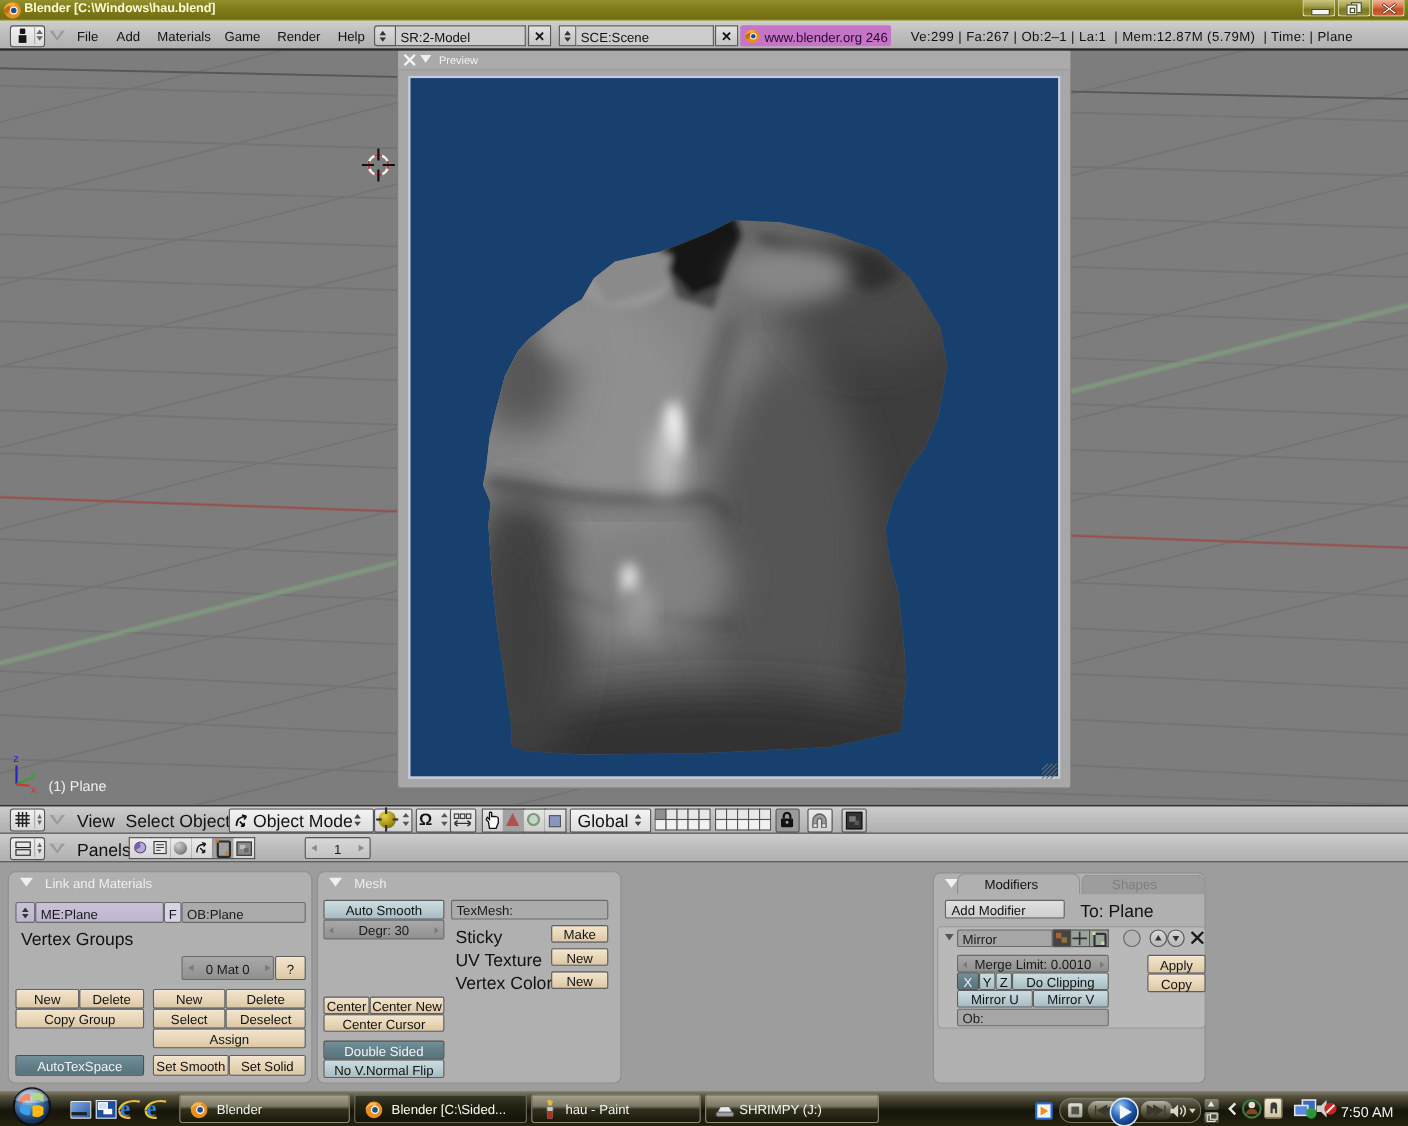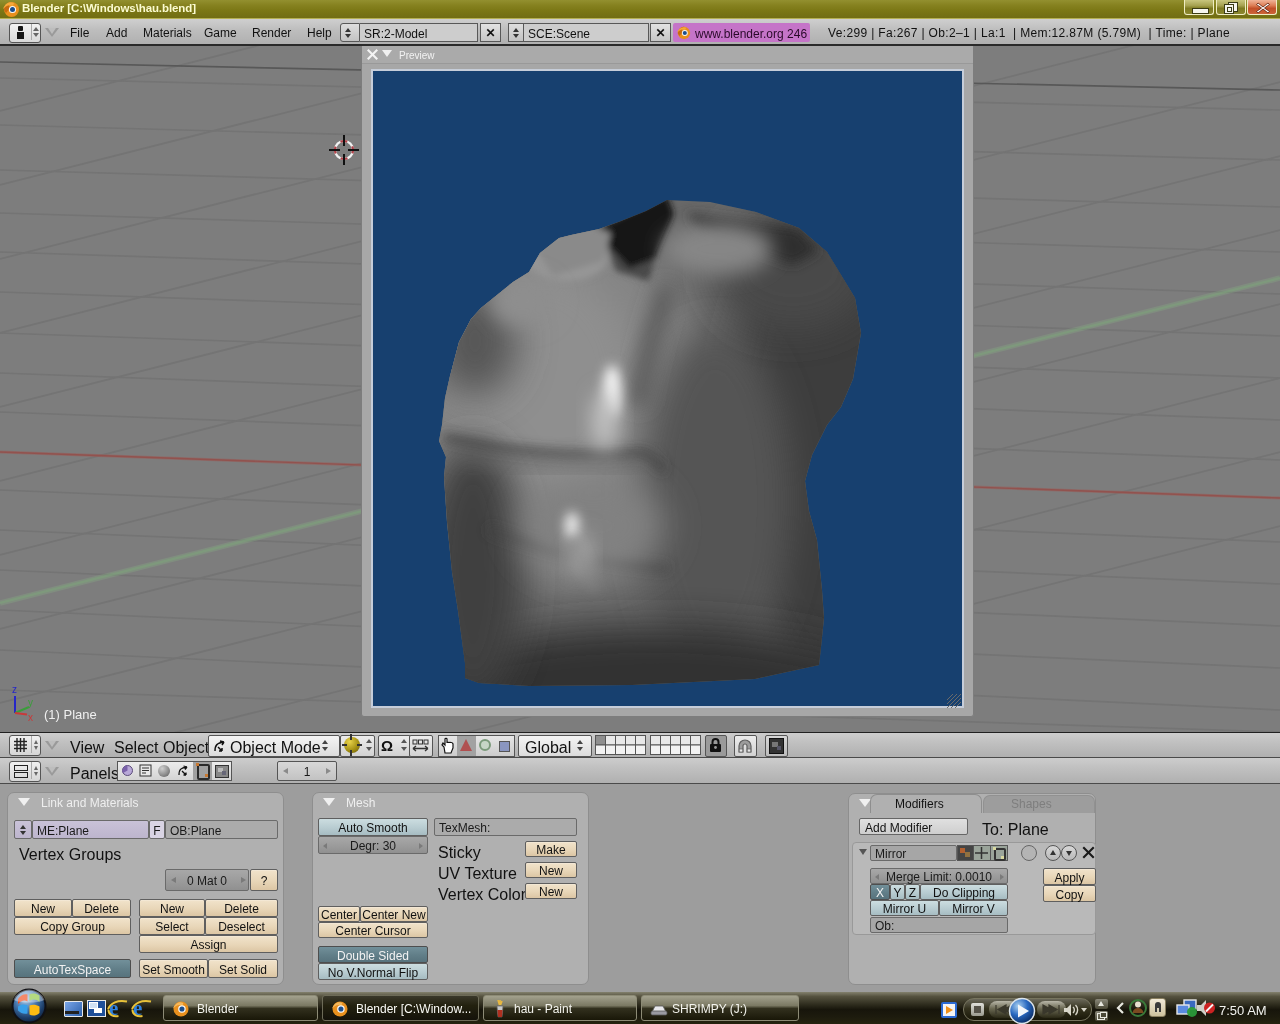--- a/index.html
+++ b/index.html
@@ -457,21 +457,21 @@
       <div class="abs tan" style="left:131px;top:106px;width:66px;height:18px;padding-top:2px;">New</div>
       <div class="abs tan" style="left:197px;top:106px;width:73px;height:18px;padding-top:2px;">Delete</div>
       <div class="abs tan" style="left:131px;top:124px;width:66px;height:18px;padding-top:2px;">Select</div>
       <div class="abs tan" style="left:197px;top:124px;width:73px;height:18px;padding-top:2px;">Deselect</div>
       <div class="abs tan" style="left:131px;top:142px;width:139px;height:18px;padding-top:2px;">Assign</div>
       <div class="abs drk" style="left:6px;top:166px;width:117px;height:19px;padding-top:3px;">AutoTexSpace</div>
       <div class="abs tan" style="left:131px;top:166px;width:69px;height:19px;padding-top:3px;">Set Smooth</div>
       <div class="abs tan" style="left:200px;top:166px;width:70px;height:19px;padding-top:3px;">Set Solid</div>
     </div>
 
-    <div class="abs panel" style="left:288px;top:8px;width:277px;height:193px;margin-left:24px;">
+    <div class="abs panel" style="left:288px;top:8px;width:277px;height:193px;">
       <div class="abs" style="left:10px;top:5px;width:0;height:0;border-left:6px solid transparent;border-right:6px solid transparent;border-top:8px solid #f0f0f0;"></div>
       <div class="abs ptitle" style="left:33px;top:3px;">Mesh</div>
       <div class="abs blu" style="left:5px;top:25px;width:110px;height:18px;padding-top:2px;">Auto Smooth</div>
       <div class="abs num" style="left:5px;top:43px;width:110px;height:18px;padding-top:2px;">Degr: 30</div>
       <div class="abs" style="left:10px;top:50px;width:0;height:0;border-top:3px solid transparent;border-bottom:3px solid transparent;border-right:4.5px solid #7a7a7a;"></div>
       <div class="abs" style="left:106px;top:50px;width:0;height:0;border-top:3px solid transparent;border-bottom:3px solid transparent;border-left:4.5px solid #7a7a7a;"></div>
       <div class="abs txf" style="left:121px;top:25px;width:143px;height:18px;padding:2px 0 0 4px;">TexMesh:</div>
       <div class="abs btext" style="left:125px;top:51px;">Sticky</div>
       <div class="abs tan" style="left:212px;top:48px;width:52px;height:16px;padding-top:1px;">Make</div>
       <div class="abs btext" style="left:125px;top:72px;">UV Texture</div>
@@ -587,21 +587,21 @@
     <div class="abs" style="left:33px;top:6px;font-size:12px;color:#f4f4ee;">Blender</div>
   </div>
   <div class="abs" style="left:322px;top:995px;width:157px;height:26px;border:1px solid #6d6b58;border-radius:3px;box-sizing:border-box;
        background:linear-gradient(#3a382a 0%,#23210f 40%,#14120a 100%);">
     <svg class="abs" style="left:9px;top:5px" width="16" height="16" viewBox="0 0 17 17">
       <circle cx="8.5" cy="8.5" r="8" fill="#e8901e"></circle>
       <path d="M0 8 C2 3 6 0 11 2 L10 5 C6 3 3 5 0 8 Z" fill="#f5b85c"></path>
       <circle cx="9.5" cy="8.5" r="4" fill="#f8f8f8"></circle>
       <circle cx="9.5" cy="8.5" r="2.7" fill="#1c4e8c"></circle>
     </svg>
-    <div class="abs" style="left:33px;top:6px;font-size:12px;color:#fafaf6;">Blender [C:\Window...</div>
+    <div class="abs" style="left:33px;top:6px;font-size:12px;color:#fafaf6;">Blender [C:\Sided...</div>
   </div>
   <div class="abs" style="left:483px;top:995px;width:154px;height:26px;border:1px solid #8d8b76;border-radius:3px;box-sizing:border-box;
        background:linear-gradient(#a3a18e 0%,#7b7963 40%,#32301e 52%,#191708 100%);">
     <svg class="abs" style="left:9px;top:4px" width="14" height="18" viewBox="0 0 14 18">
       <path d="M4 6 L10 6 L9 17 L5 17 Z" fill="#c8c8c8" stroke="#666" stroke-width="0.7"></path>
       <path d="M4.5 10 L9.5 10 L9 17 L5 17 Z" fill="#b03020"></path>
       <path d="M5 0 L6.5 5 M7 0 L7 5 M9 1 L7.5 5" stroke="#e8b840" stroke-width="1.6"></path>
     </svg>
     <div class="abs" style="left:30px;top:6px;font-size:12px;color:#f4f4ee;">hau - Paint</div>
   </div>

